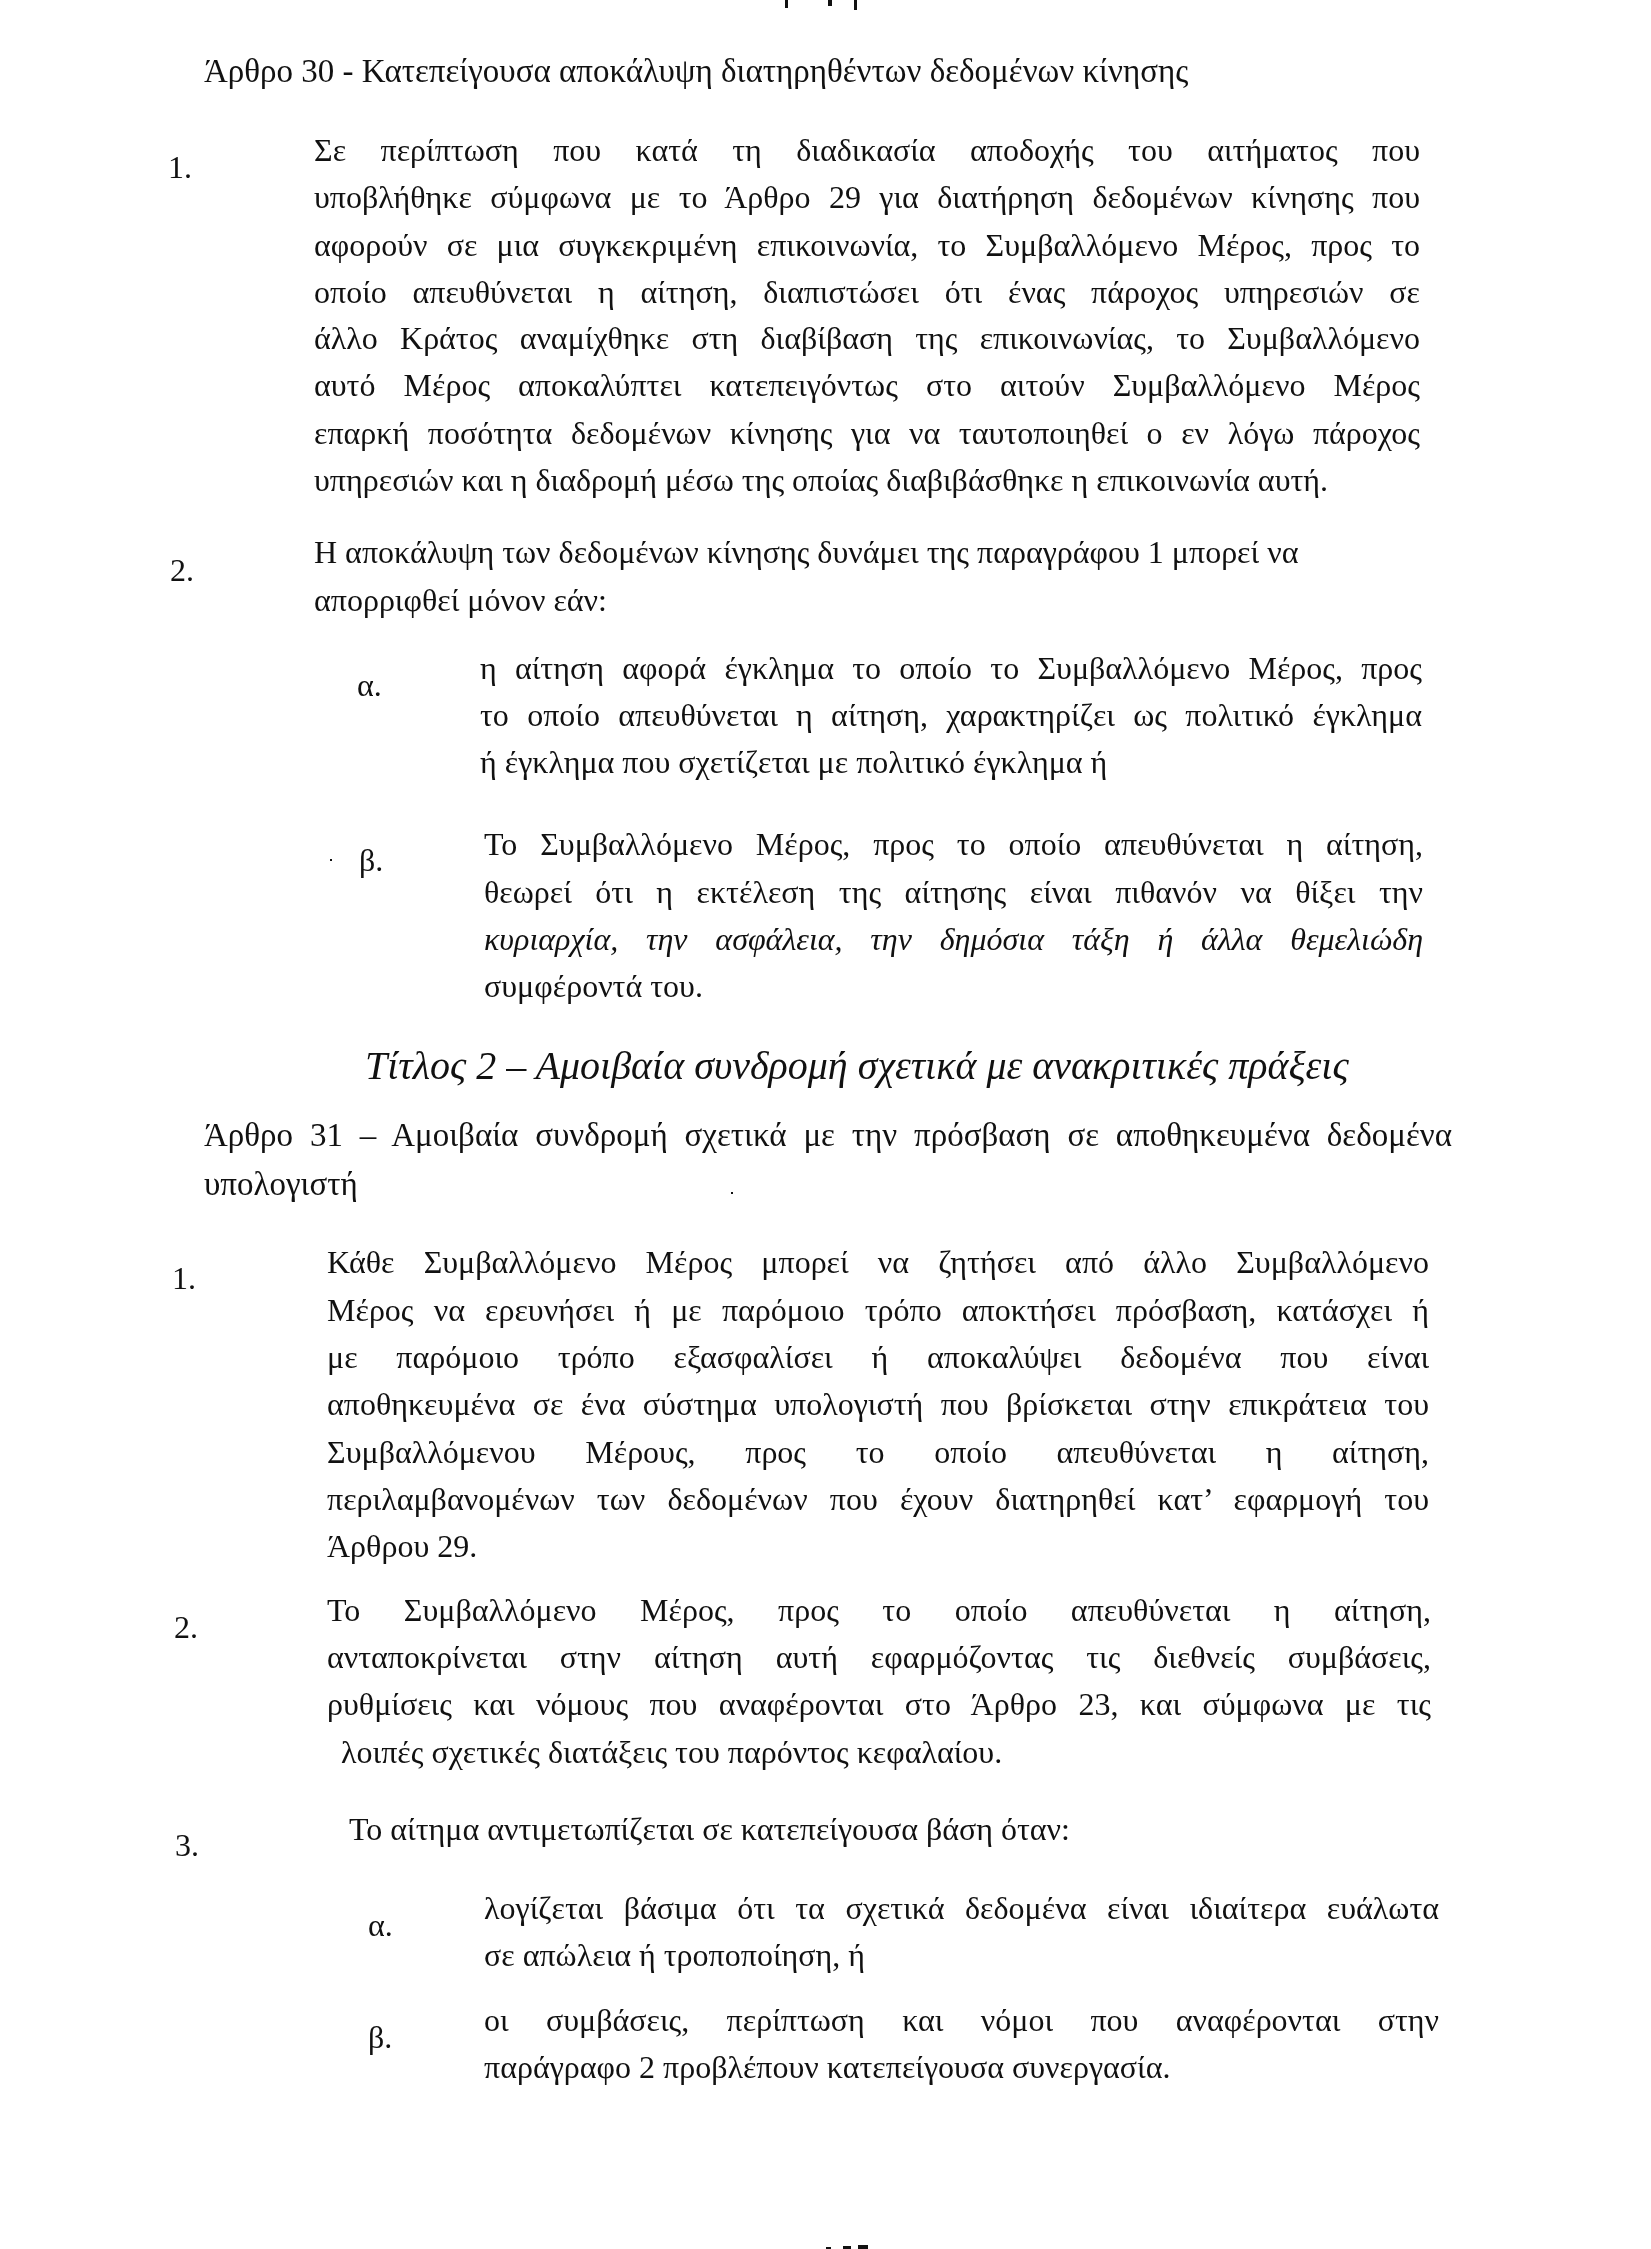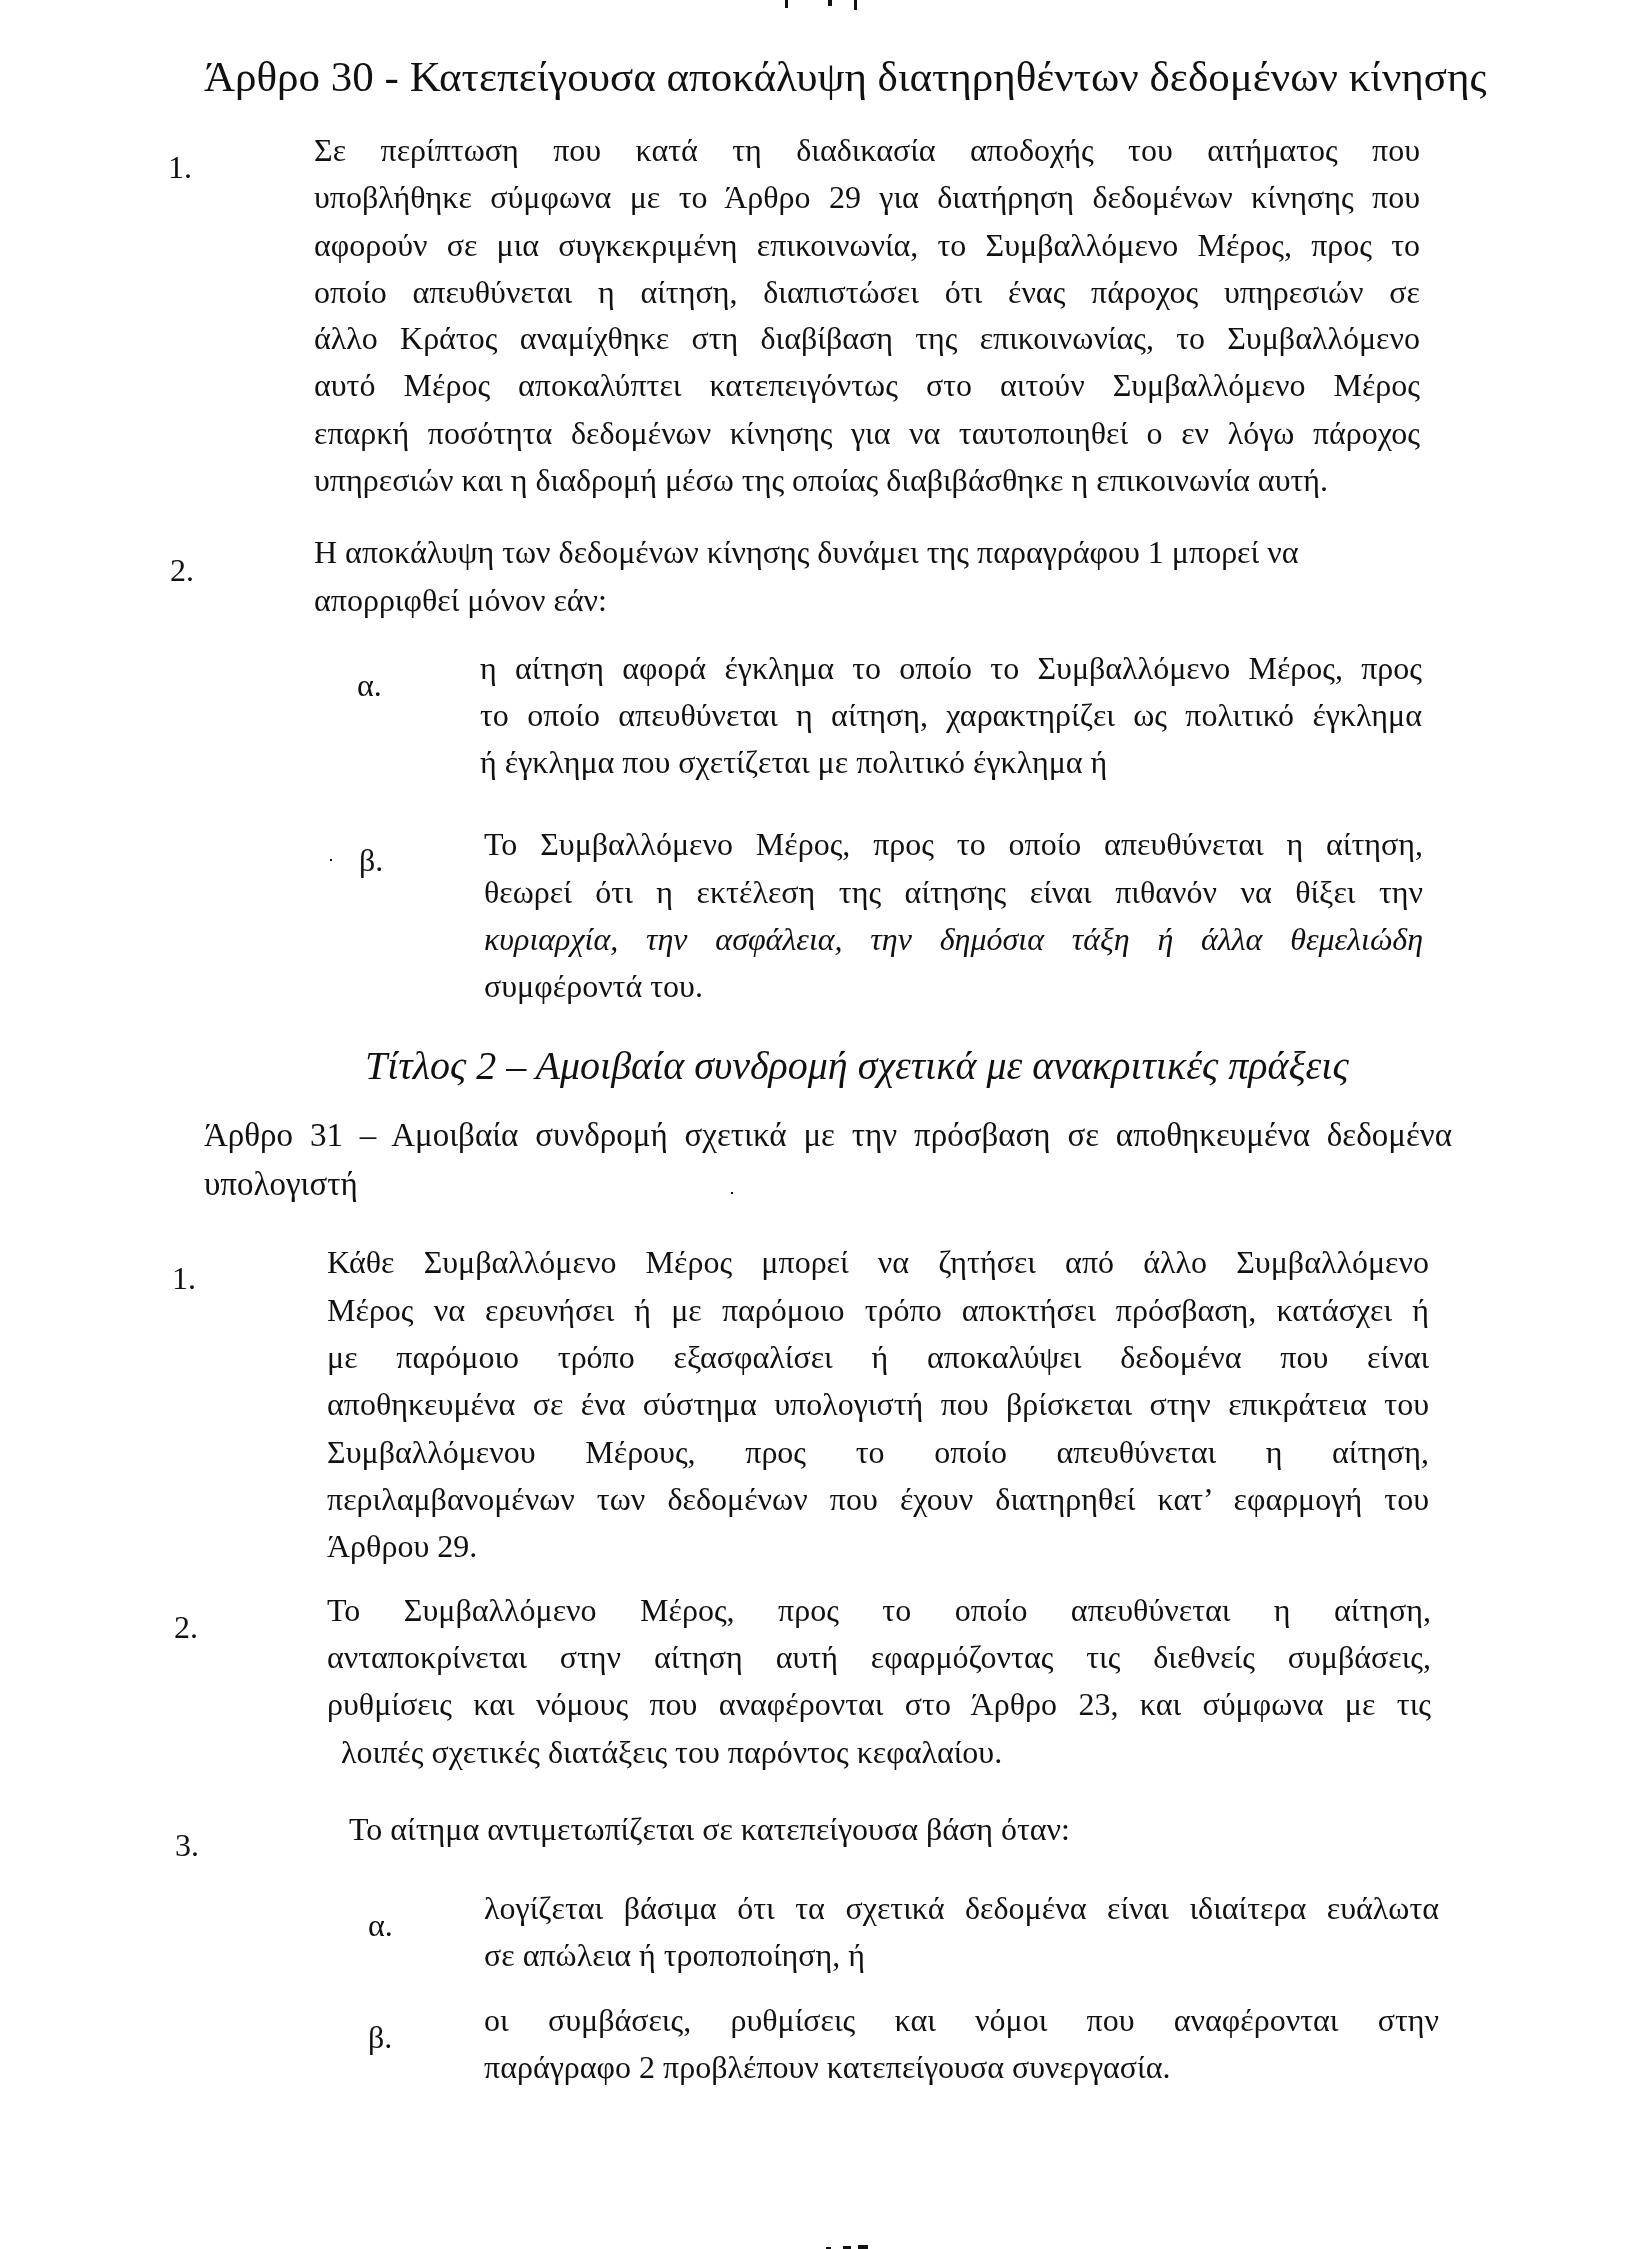--- a/index.html
+++ b/index.html
@@ -18,21 +18,21 @@
   </style>
 </head>
 <body>
 
 <div class="page">
 
   <div class="frag" style="left:785px;top:0;width:3.2px;height:8px;"></div>
   <div class="frag" style="left:828px;top:0;width:4px;height:6.3px;"></div>
   <div class="frag" style="left:854px;top:0;width:3.2px;height:9.5px;"></div>
 
-  <div class="line" style="left:204px;top:55px;font-size:43px;">Άρθρο 30 - Κατεπείγουσα αποκάλυψη διατηρηθέντων δεδομένων κίνησης</div>
+  <div class="line" style="left:204px;top:55px;font-size:33px;">Άρθρο 30 - Κατεπείγουσα αποκάλυψη διατηρηθέντων δεδομένων κίνησης</div>
 
   <div class="marker" style="left:168px;top:151px;">1.</div>
   <div class="line just" style="left:314px;top:134px;width:1106px;">Σε περίπτωση που κατά τη διαδικασία αποδοχής του αιτήματος που</div>
   <div class="line just" style="left:314px;top:181px;width:1106px;">υποβλήθηκε σύμφωνα με το Άρθρο 29 για διατήρηση δεδομένων κίνησης που</div>
   <div class="line just" style="left:314px;top:229px;width:1106px;">αφορούν σε μια συγκεκριμένη επικοινωνία, το Συμβαλλόμενο Μέρος, προς το</div>
   <div class="line just" style="left:314px;top:276px;width:1106px;">οποίο απευθύνεται η αίτηση,  διαπιστώσει ότι ένας πάροχος υπηρεσιών σε</div>
   <div class="line just" style="left:314px;top:322px;width:1106px;">άλλο Κράτος αναμίχθηκε στη διαβίβαση της επικοινωνίας, το Συμβαλλόμενο</div>
   <div class="line just" style="left:314px;top:369px;width:1106px;">αυτό Μέρος  αποκαλύπτει κατεπειγόντως στο αιτούν Συμβαλλόμενο Μέρος</div>
   <div class="line just" style="left:314px;top:417px;width:1106px;">επαρκή ποσότητα δεδομένων κίνησης για να ταυτοποιηθεί ο εν λόγω πάροχος</div>
   <div class="line" style="left:314px;top:464px;">υπηρεσιών και η διαδρομή μέσω της οποίας διαβιβάσθηκε η επικοινωνία αυτή.</div>
@@ -75,20 +75,20 @@
   <div class="line" style="left:341px;top:1736px;">λοιπές σχετικές διατάξεις του παρόντος κεφαλαίου.</div>
 
   <div class="marker" style="left:175px;top:1829px;">3.</div>
   <div class="line" style="left:331px;top:1813px;margin-left:18px;">Το αίτημα αντιμετωπίζεται σε κατεπείγουσα βάση όταν:</div>
 
   <div class="marker" style="left:368px;top:1909px;">α.</div>
   <div class="line just" style="left:484px;top:1892px;width:955px;">λογίζεται βάσιμα ότι τα σχετικά δεδομένα είναι ιδιαίτερα ευάλωτα</div>
   <div class="line" style="left:484px;top:1939px;">σε απώλεια ή τροποποίηση, ή</div>
 
   <div class="marker" style="left:368px;top:2021px;">β.</div>
-  <div class="line just" style="left:484px;top:2004px;width:955px;">οι συμβάσεις, ρυθμίσεις και νόμοι που αναφέρονται στην</div>
+  <div class="line just" style="left:484px;top:2004px;width:955px;">οι συμβάσεις, περίπτωση και νόμοι που αναφέρονται στην</div>
   <div class="line" style="left:484px;top:2051px;">παράγραφο 2 προβλέπουν κατεπείγουσα συνεργασία.</div>
 
   <div class="frag" style="left:826px;top:2247px;width:4.7px;height:3.2px;"></div>
   <div class="frag" style="left:843px;top:2246px;width:8px;height:4px;"></div>
   <div class="frag" style="left:858px;top:2245px;width:9.5px;height:4.7px;"></div>
 </div>
 
 
 </body></html>

